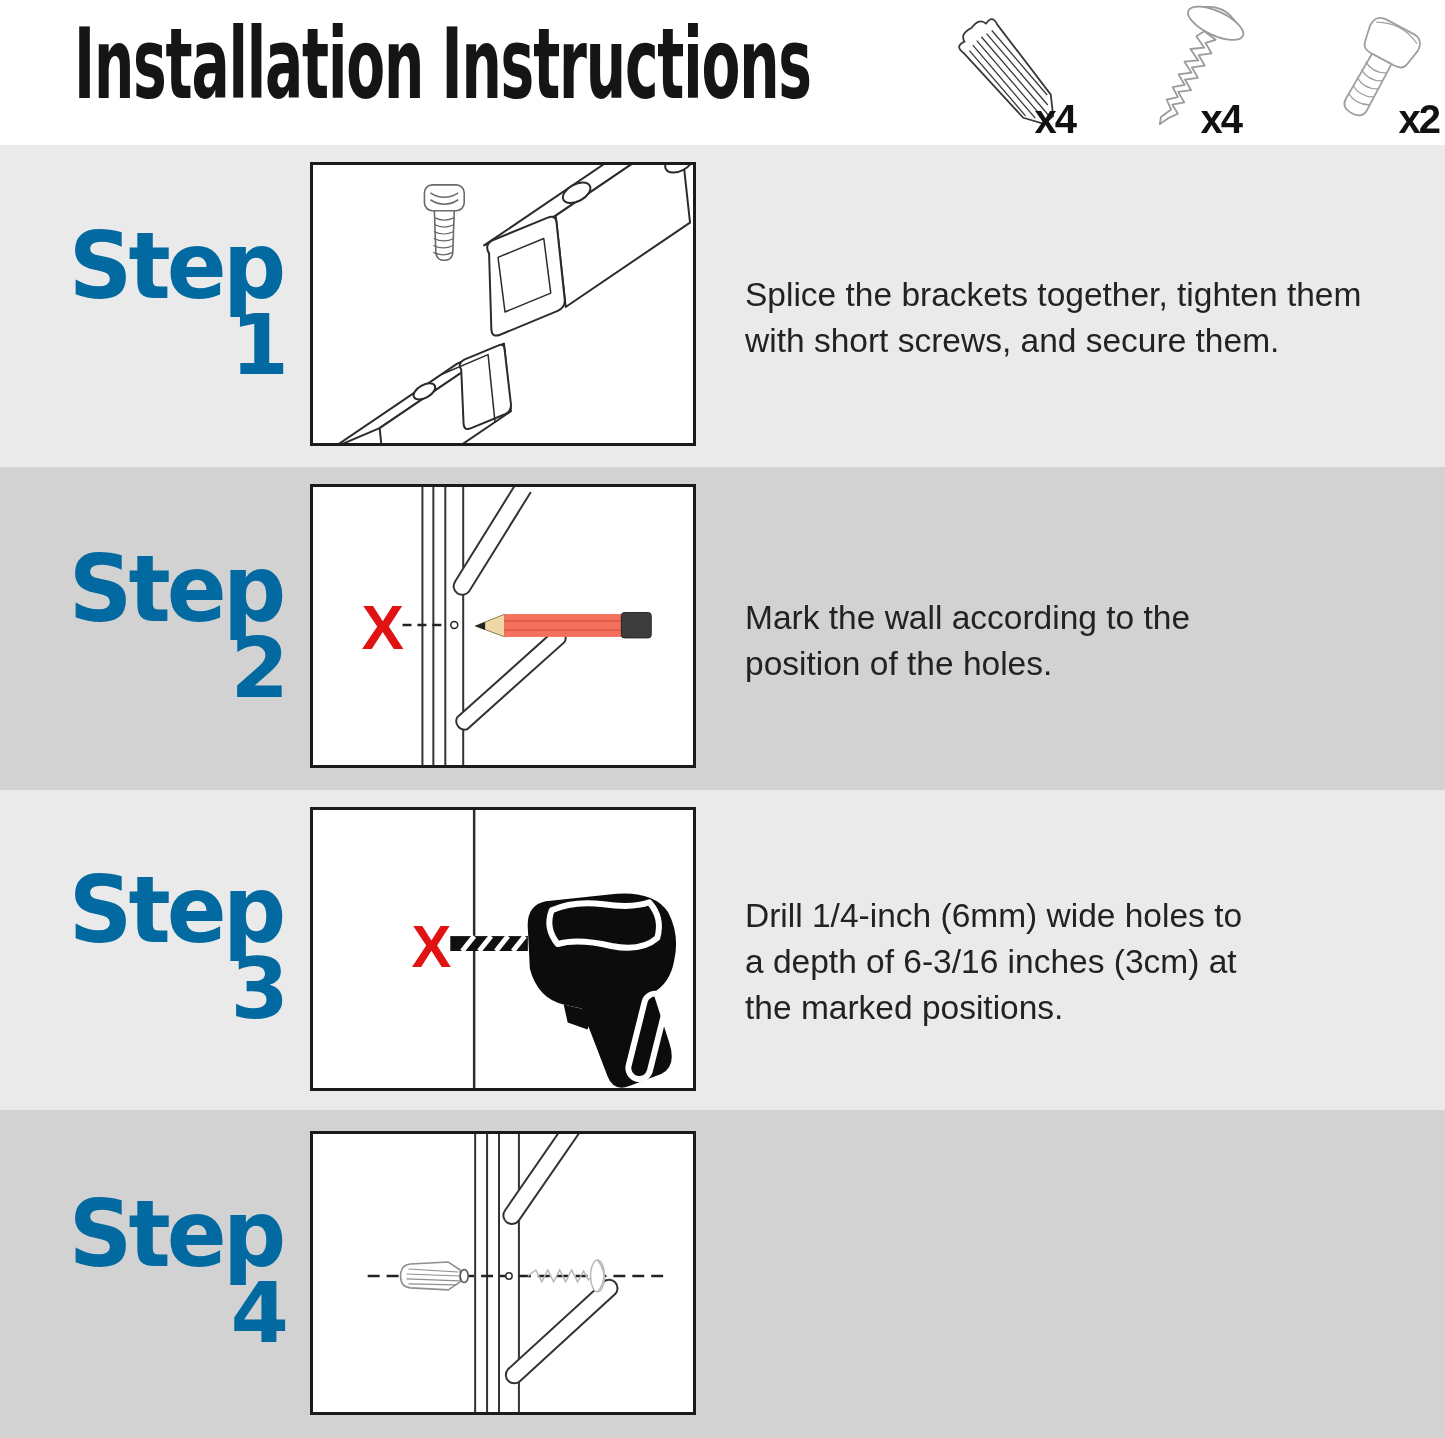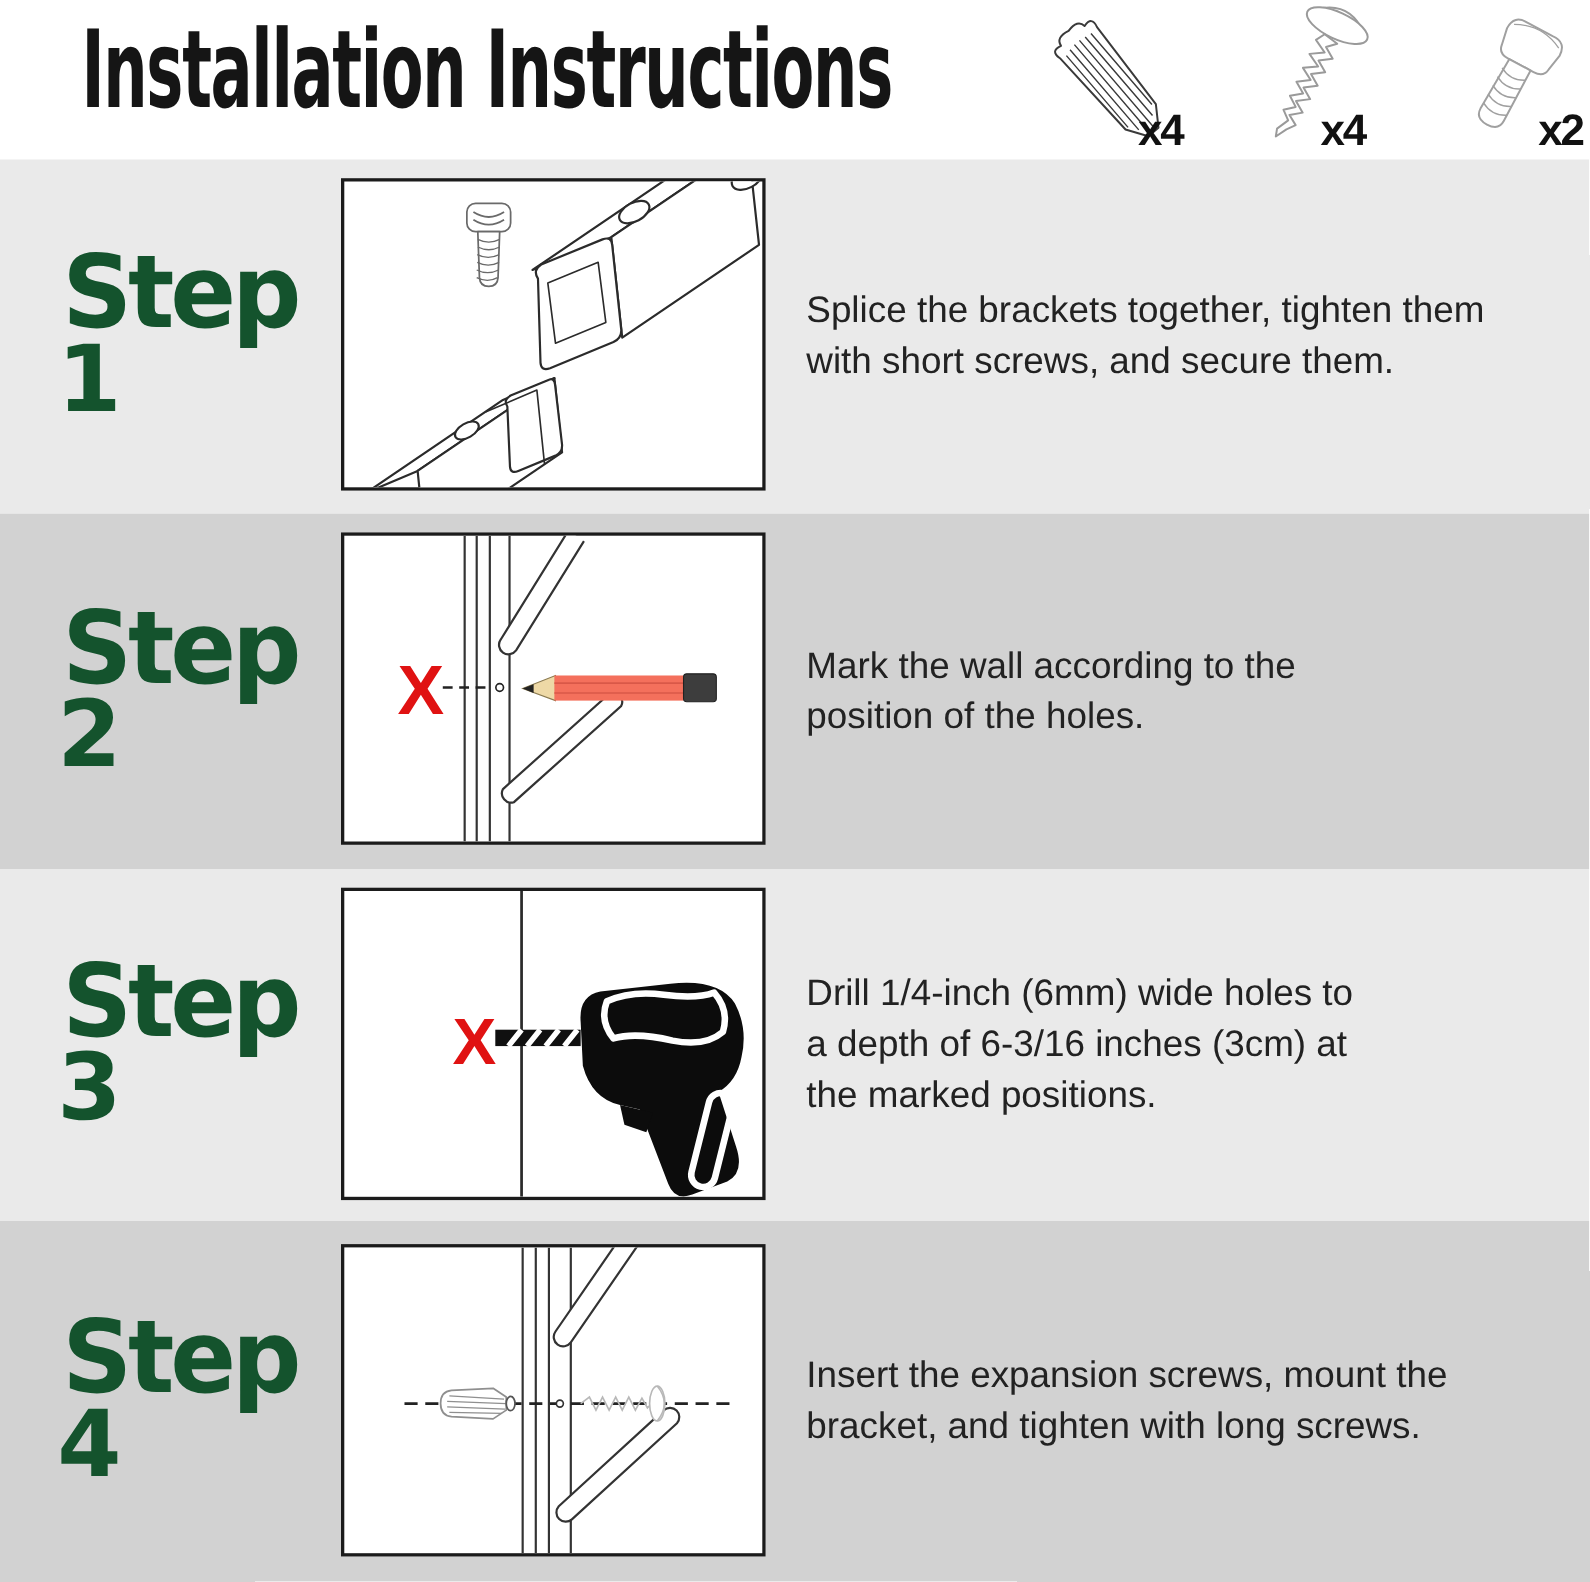--- a/index.html
+++ b/index.html
@@ -26,33 +26,33 @@
   
   .row{position:relative;width:1445px;}
   .row.light{background:#eaeaea;}
   .row.dark{background:#d2d2d2;}
   #row1{position:absolute;top:145px;height:322px;}
   #row2{position:absolute;top:467px;height:323px;}
   #row3{position:absolute;top:790px;height:320px;}
   #row4{position:absolute;top:1110px;height:328px;}
   .step-label{
     position:absolute;left:52px;width:235px;top:50%;transform:translateY(-50%);
-    text-align:left;font-family:"DejaVu Sans", sans-serif;font-weight:bold;color:#14532d;
+    text-align:right;font-family:"DejaVu Sans", sans-serif;font-weight:bold;color:#0369a1;
   }
   .step-word{display:block;font-size:92px;line-height:0.86;letter-spacing:-4px;transform:scaleX(0.96);}
   .step-num{display:block;font-size:84px;line-height:0.95;letter-spacing:-2px;}
   .illus{
     position:absolute;left:310px;top:17px;width:386px;height:284px;
     background:#ffffff;border:3px solid #1b1b1b;box-sizing:border-box;
   }
   #row4 .illus{top:21px;}
   .illus svg{display:block;width:100%;height:100%;}
   .desc{
     position:absolute;left:733px;right:30px;top:50%;transform:translateY(-50%);
-    margin:0;font-size:33.5px;line-height:46px;color:#222;white-space:pre-line;
+    margin:12px;font-size:33.5px;line-height:46px;color:#222;white-space:pre-line;
   }
   .x-mark{font-family:"Liberation Sans",sans-serif;font-weight:bold;}
 </style>
 </head>
 <body>
 
 <div class="page">
 
   <div class="header">
     <h1 class="title">Installation Instructions</h1>
@@ -203,17 +203,15 @@
         </g>
         <ellipse cx="152" cy="143" rx="4" ry="6.5" fill="#fff" stroke="#555" stroke-width="1.6"></ellipse>
         <circle cx="197" cy="143" r="3.2" fill="#fff" stroke="#333" stroke-width="1.5"></circle>
         <g stroke="#b8b8b8" stroke-width="1.5" fill="#fff">
           <path d="M216 143 L224 137 L230 149 L236 137 L242 149 L248 137 L254 149 L260 137 L266 149 L272 138 L277 147 L281 143" fill="none"></path>
           <ellipse cx="286" cy="143" rx="7" ry="16"></ellipse>
           <path d="M286 127 Q299 143 286 159" fill="none"></path>
         </g>
       </svg>
     </div>
-    <p class="desc">Insert the expansion screws, mount the
-bracket, and tighten with long screws.</p>
   </section>
 
 </div>
 
 </body></html>

